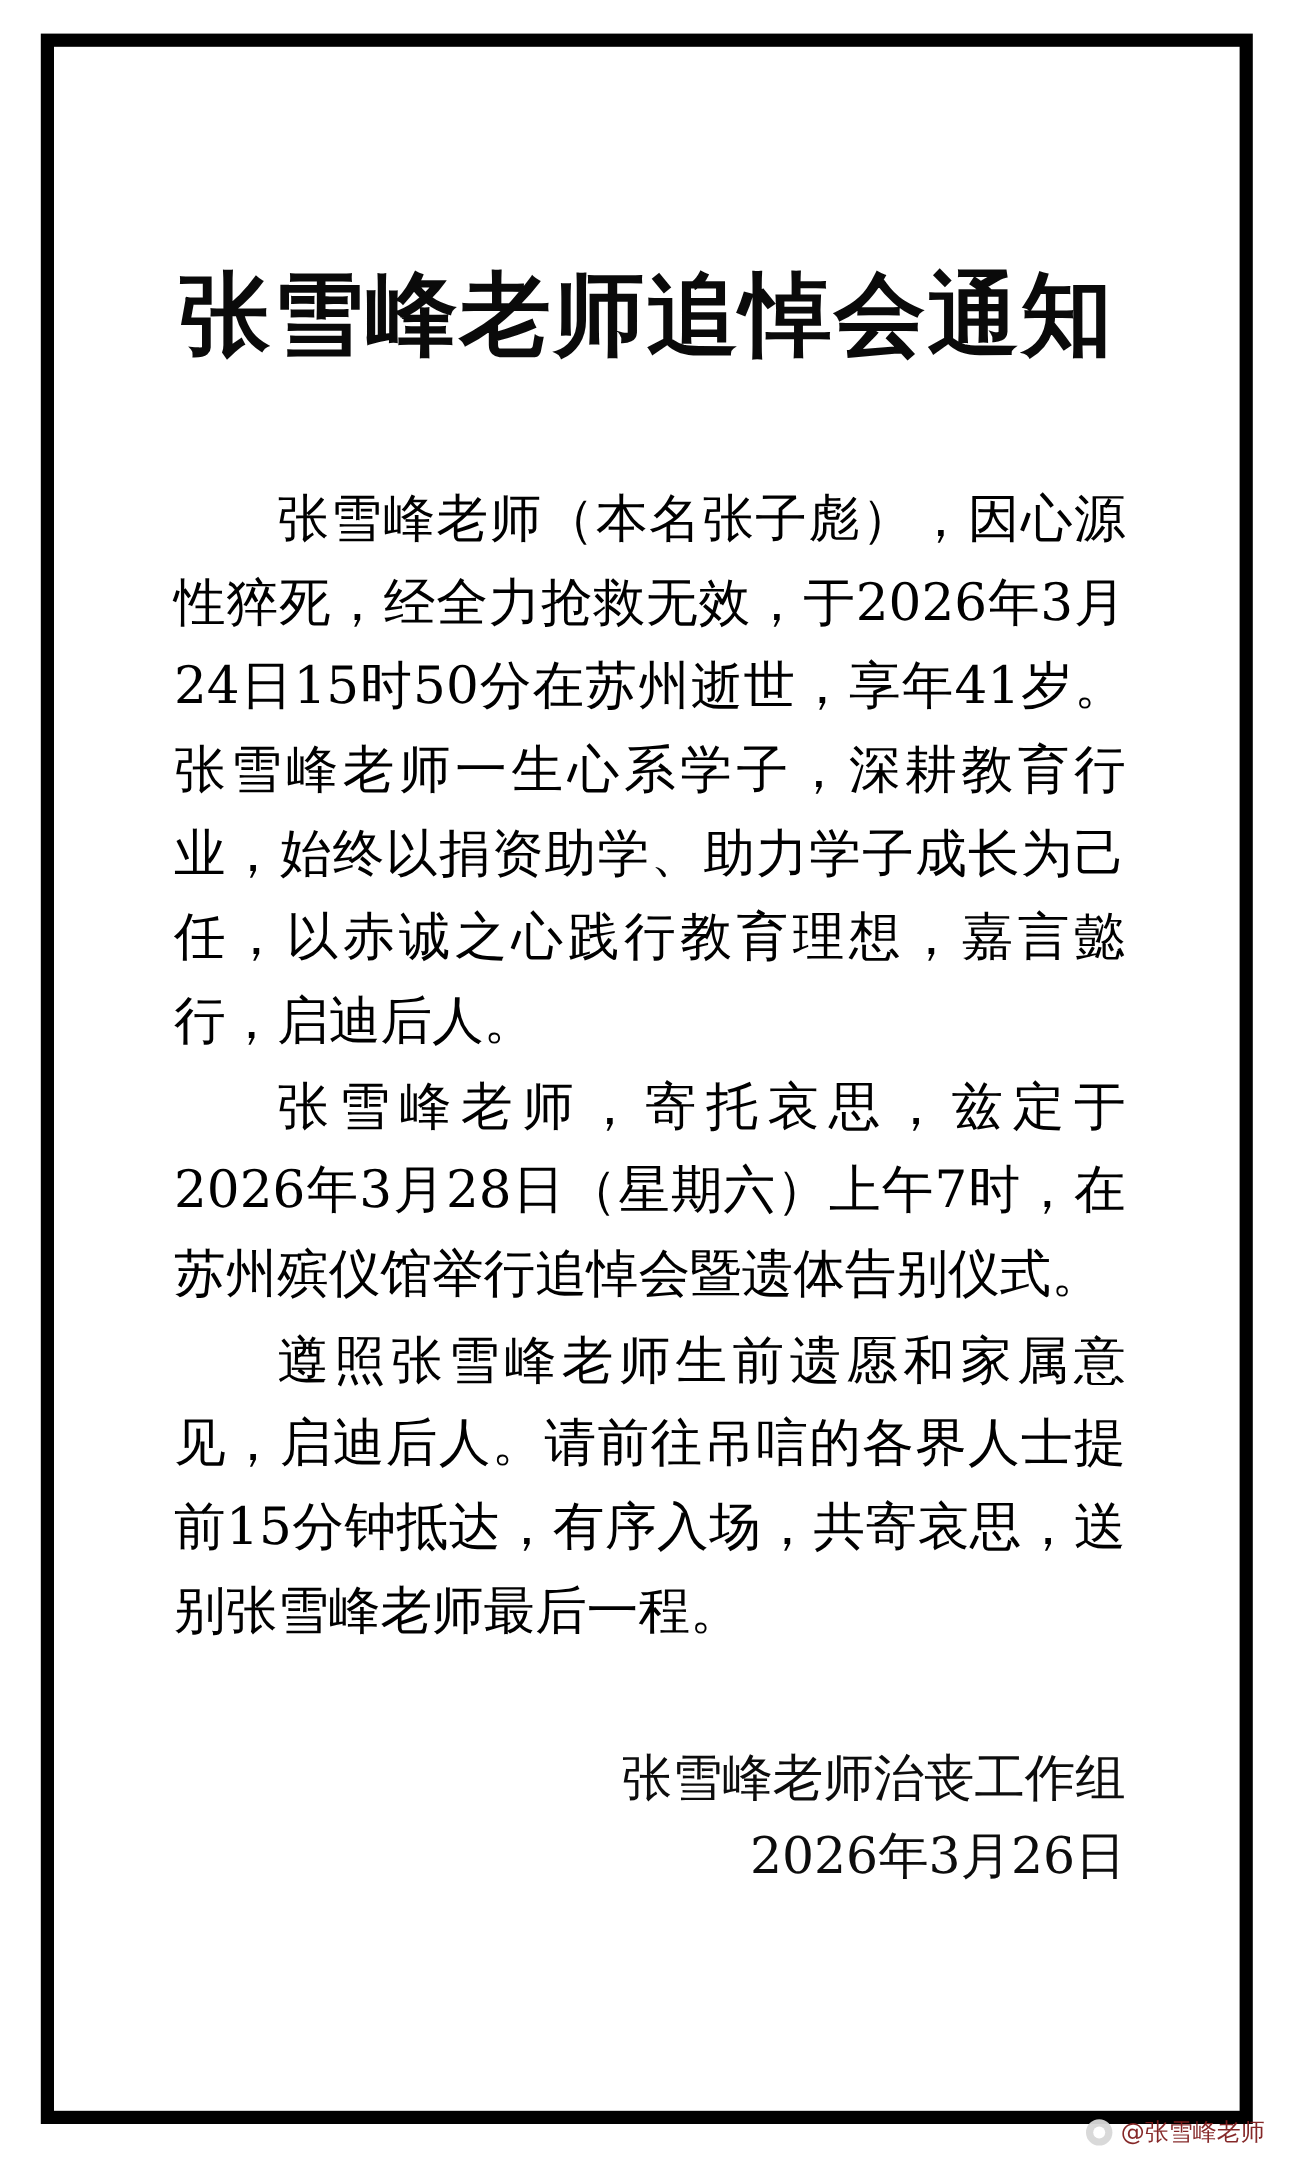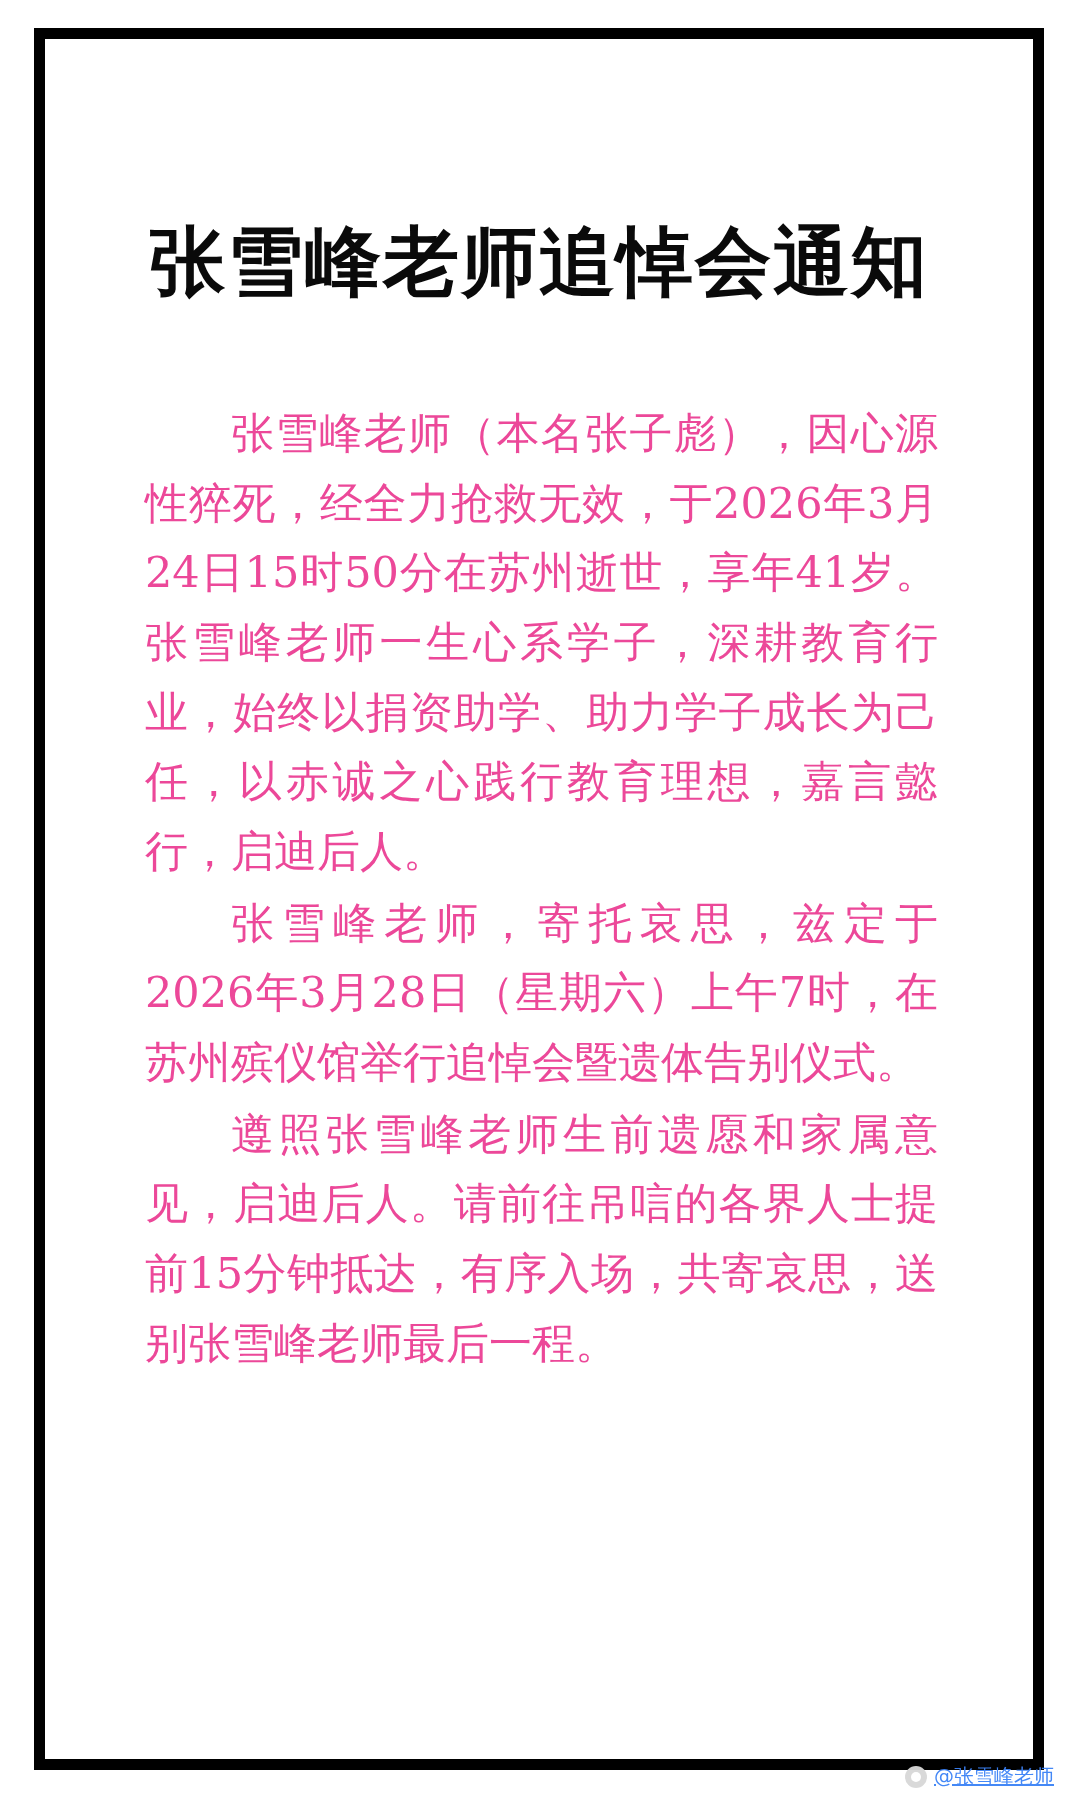--- a/index.html
+++ b/index.html
@@ -61,21 +61,21 @@
   }
 
   .body-text {
     position: absolute;
     left: 100px;
     right: 95px;
     top: 360px;
     font-family: "DejaVu Serif", "Liberation Serif", serif;
     font-size: 43px;
     line-height: 1.62;
-    color: #ec4899;
+    color: #000000;
     text-align: justify;
     text-justify: inter-ideograph;
   }
 
   .para {
     margin: 0 0 2px 0;
     text-indent: 2em;
   }
 
   .signature {
@@ -93,25 +93,24 @@
     white-space: nowrap;
   }
 
   .watermark {
     position: absolute;
     right: 26px;
     bottom: 10px;
     display: flex;
     align-items: center;
     gap: 7px;
-    color: #3b82f6;
+    color: #7f1d1d;
     font-family: "DejaVu Sans", "Liberation Sans", sans-serif;
     font-size: 20px;
     opacity: 0.95;
-    text-decoration: underline;
   }
   .weibo-eye {
     width: 22px;
     height: 22px;
     border-radius: 50%;
     background: #d8d8d8;
     position: relative;
     display: inline-block;
   }
   .weibo-eye::after {
@@ -133,20 +132,24 @@
     <div class="inner">
 
       <h1 class="doc-title">张雪峰老师追悼会通知</h1>
 
       <div class="body-text">
         <p class="para">张雪峰老师（本名张子彪），因心源性猝死，经全力抢救无效，于2026年3月24日15时50分在苏州逝世，享年41岁。张雪峰老师一生心系学子，深耕教育行业，始终以捐资助学、助力学子成长为己任，以赤诚之心践行教育理想，嘉言懿行，启迪后人。</p>
         <p class="para">张雪峰老师，寄托哀思，兹定于2026年3月28日（星期六）上午7时，在苏州殡仪馆举行追悼会暨遗体告别仪式。</p>
         <p class="para">遵照张雪峰老师生前遗愿和家属意见，启迪后人。请前往吊唁的各界人士提前15分钟抵达，有序入场，共寄哀思，送别张雪峰老师最后一程。</p>
       </div>
 
+      <div class="signature">
+        <span class="sig-line">张雪峰老师治丧工作组</span>
+        <span class="sig-line">2026年3月26日</span>
+      </div>
 
     </div>
   </div>
 
   <div class="watermark">
     <span class="weibo-eye"></span>
     <span>@张雪峰老师</span>
   </div>
 </div>
 

